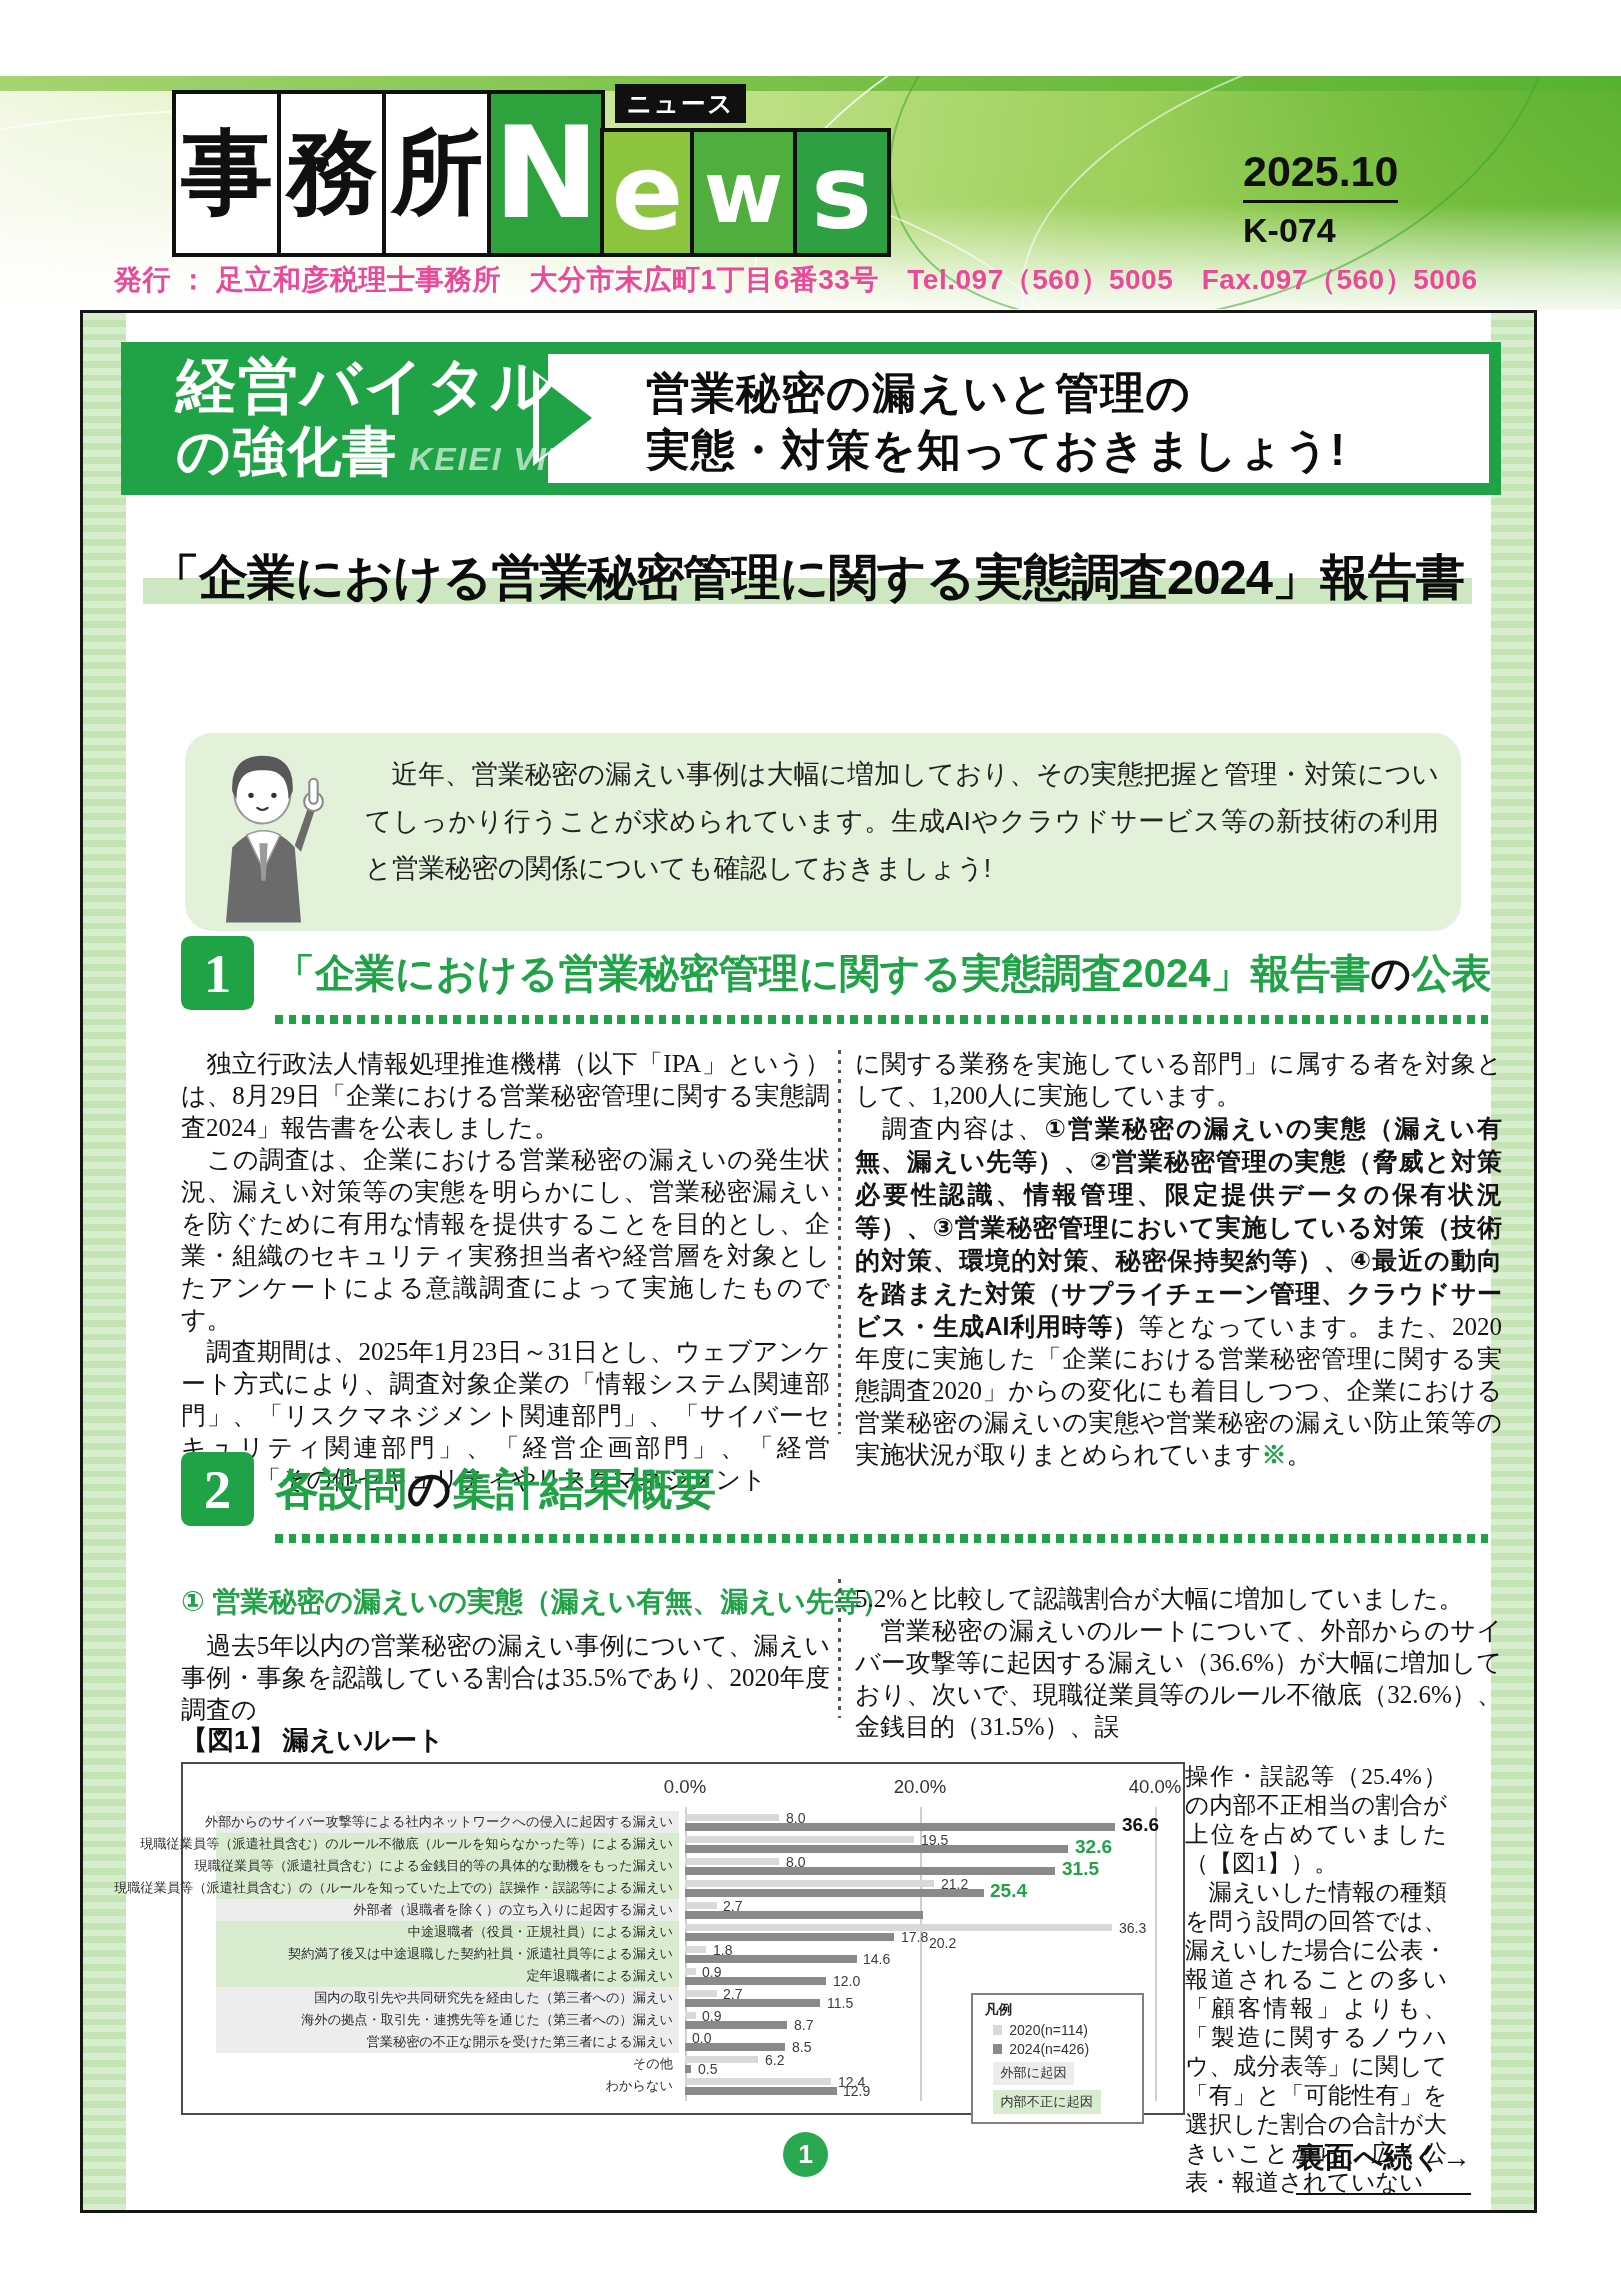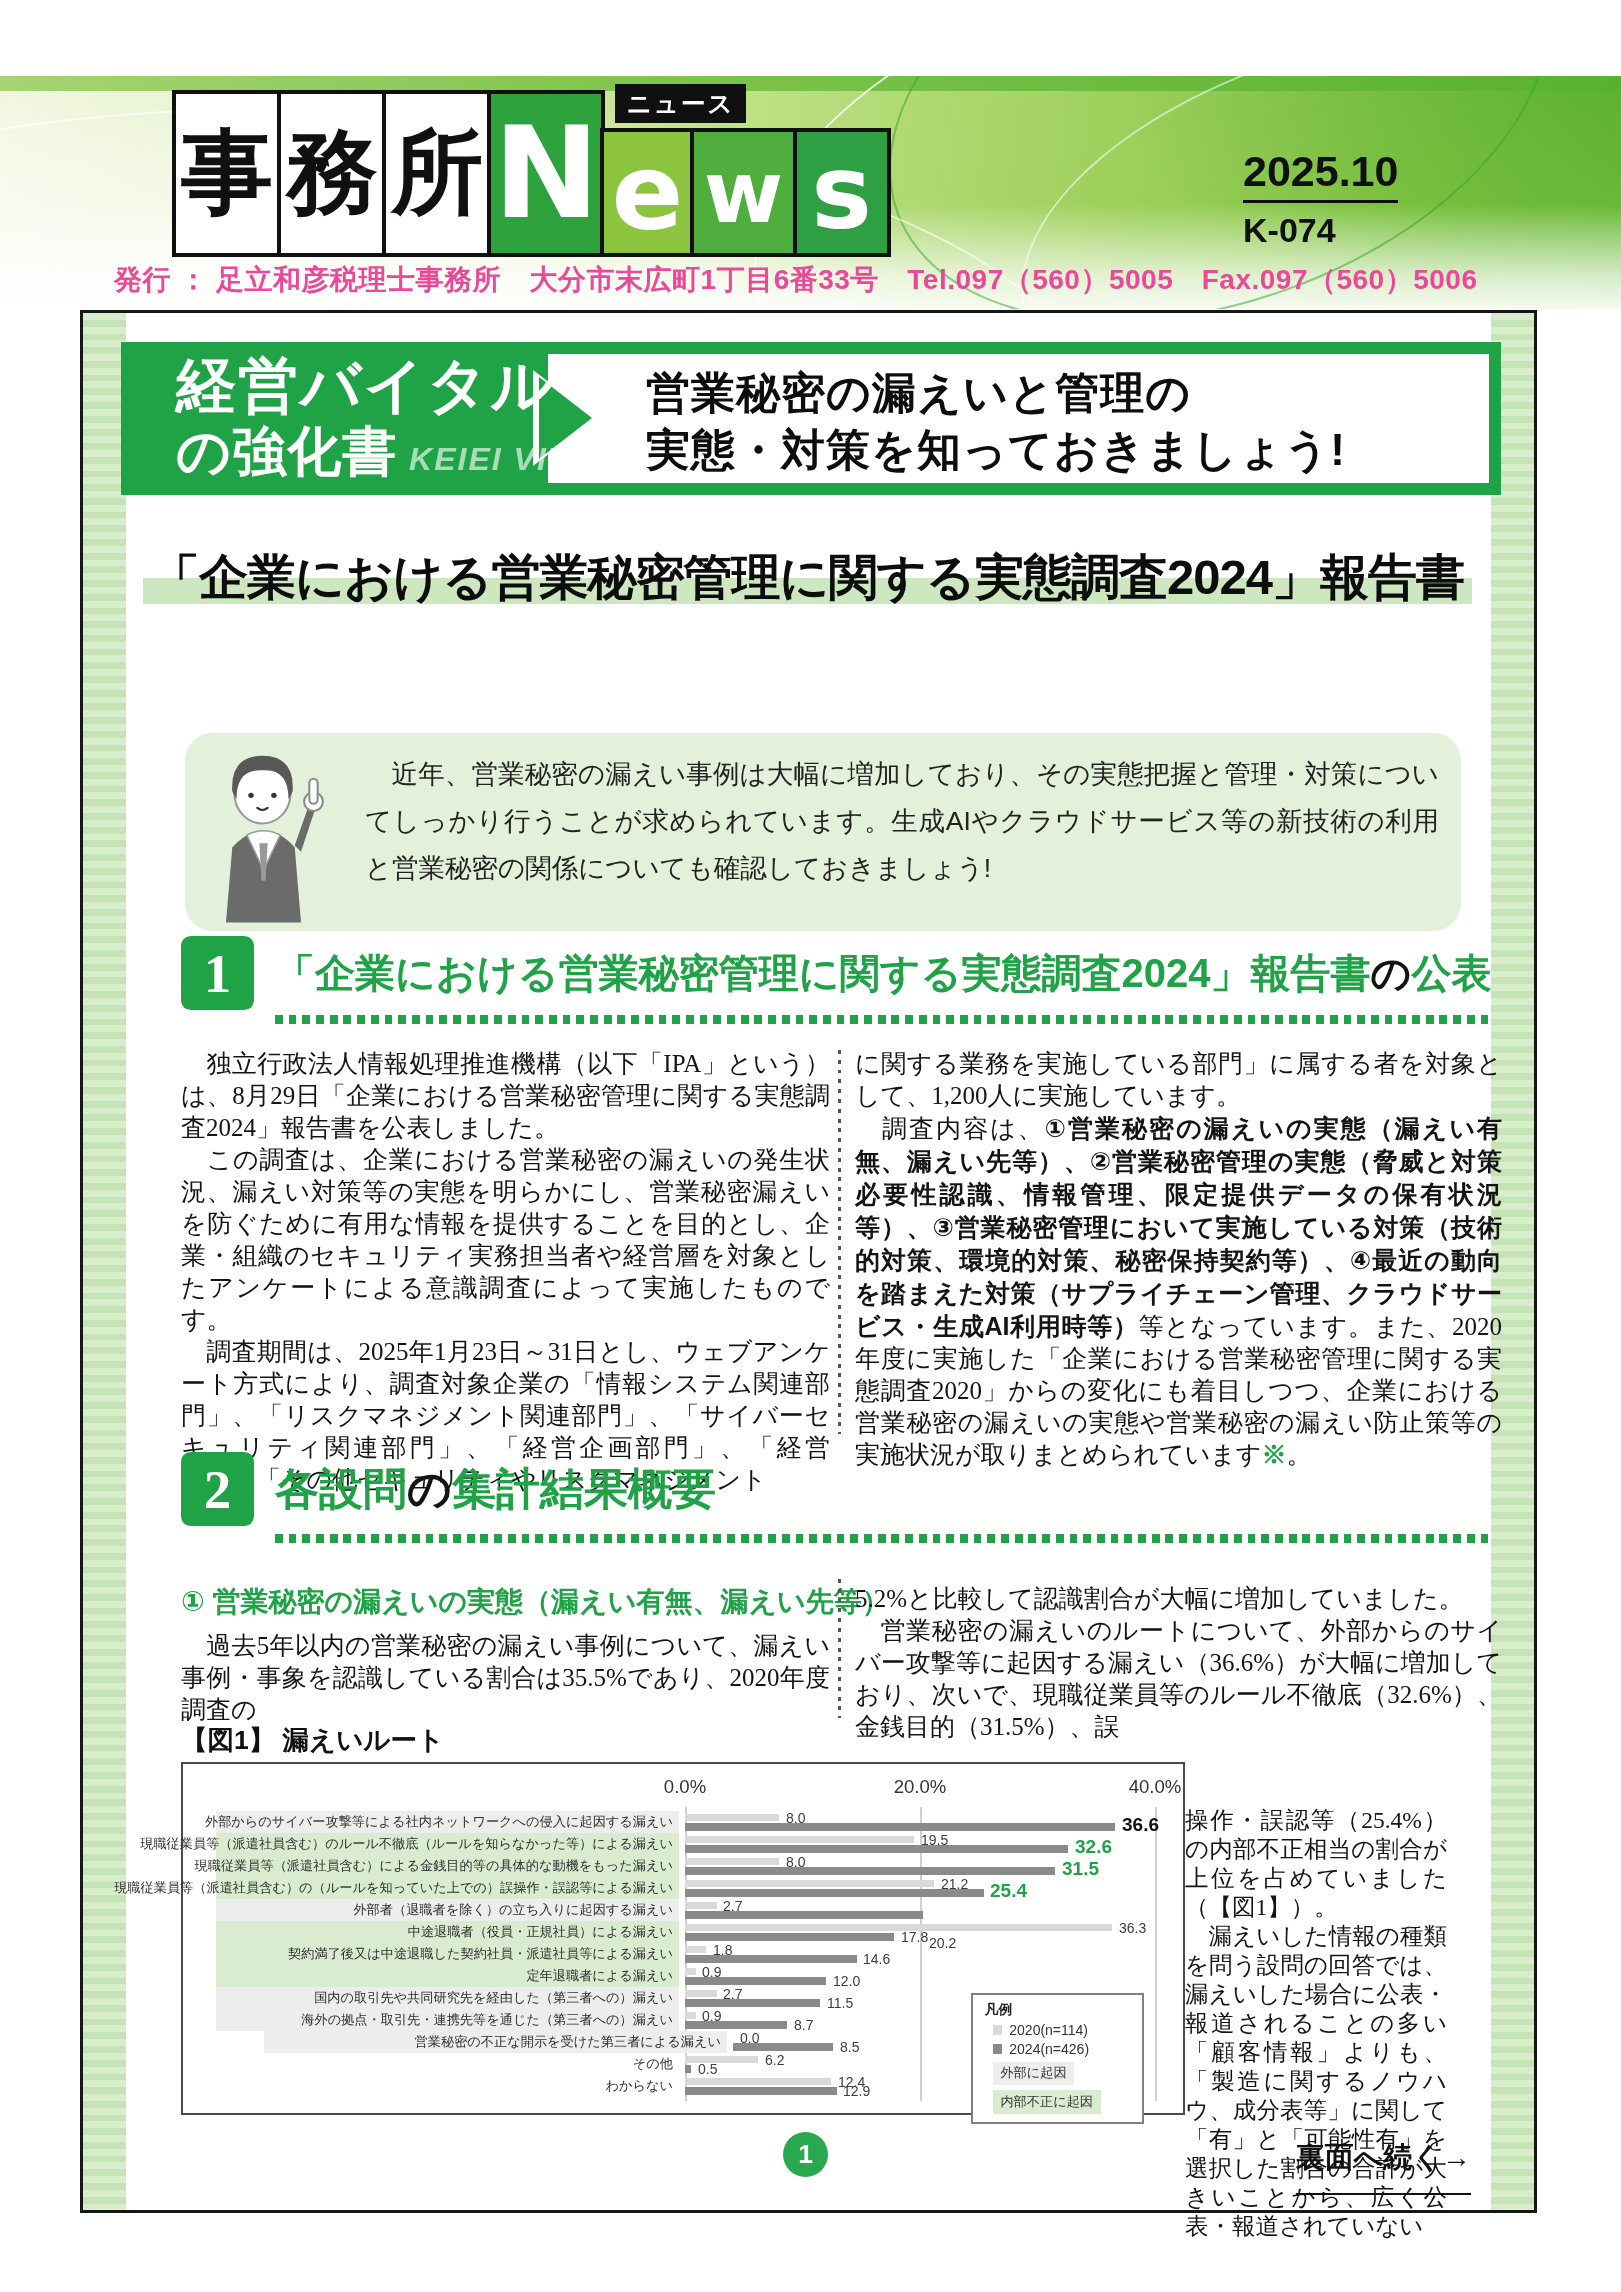--- a/index.html
+++ b/index.html
@@ -289,21 +289,21 @@
             <span class="c-val" style="left: 644px; top: 10.3px;">11.5</span>
           </div>
           <div class="c-row" style="top: 245px; height: 22px;">
             <div class="c-label-bg" style="background: rgb(237, 237, 237);"></div>
             <div class="c-label">海外の拠点・取引先・連携先等を通じた（第三者への）漏えい</div>
             <div class="c-bar" style="left: 502px; top: 2.9px; width: 10.6px; background: rgb(217, 217, 217);"></div>
             <div class="c-bar" style="left: 502px; top: 12px; width: 102px; background: rgb(138, 138, 138);"></div>
             <span class="c-val" style="left: 519px; top: 1px;">0.9</span>
             <span class="c-val" style="left: 611px; top: 10.3px;">8.7</span>
           </div>
-          <div class="c-row" style="top: 267px; height: 22px; margin-left: 48px;">
+          <div class="c-row" style="top: 267px; height: 22px;">
             <div class="c-label-bg" style="background: rgb(237, 237, 237);"></div>
             <div class="c-label">営業秘密の不正な開示を受けた第三者による漏えい</div>
             <div class="c-bar" style="left: 502px; top: 2.9px; width: 0px; background: rgb(217, 217, 217);"></div>
             <div class="c-bar" style="left: 502px; top: 12px; width: 100px; background: rgb(138, 138, 138);"></div>
             <span class="c-val" style="left: 509px; top: 1px;">0.0</span>
             <span class="c-val" style="left: 609px; top: 10.3px;">8.5</span>
           </div>
           <div class="c-row" style="top: 289px; height: 22px;">
             <div class="c-label">その他</div>
             <div class="c-bar" style="left: 502px; top: 2.9px; width: 73px; background: rgb(217, 217, 217);"></div>
@@ -327,21 +327,21 @@
         </div>
         <div class="lg-item">
           <span class="lg-sq" id="lg-sq-1" style="background: rgb(138, 138, 138);"></span>
           <span>2024(n=426)</span>
         </div>
         <div class="lg-chip" id="lg-chip-0" style="background: rgb(237, 237, 237);">外部に起因</div>
         <div class="lg-chip" id="lg-chip-1" style="background: rgb(217, 236, 208);">内部不正に起因</div>
       </div>
     </div>
 
-    <div class="body-text" style="position:absolute; left:1102px; top:1449px; width:262px; font-size:23.5px; line-height:29px;margin-top:44px;">
+    <div class="body-text" style="position:absolute; left:1102px; top:1449px; width:262px; font-size:23.5px; line-height:29px;">
       <p>操作・誤認等（25.4%）の内部不正相当の割合が上位を占めていました（【図1】）。</p>
       <p>　漏えいした情報の種類を問う設問の回答では、漏えいした場合に公表・報道されることの多い「顧客情報」よりも、「製造に関するノウハウ、成分表等」に関して「有」と「可能性有」を選択した割合の合計が大きいことから、広く公表・報道されていない</p>
     </div>
 
     <div class="page-circle">1</div>
     <div class="continue-note">裏面へ続く→</div>
   </div>
 </div>
 
 

